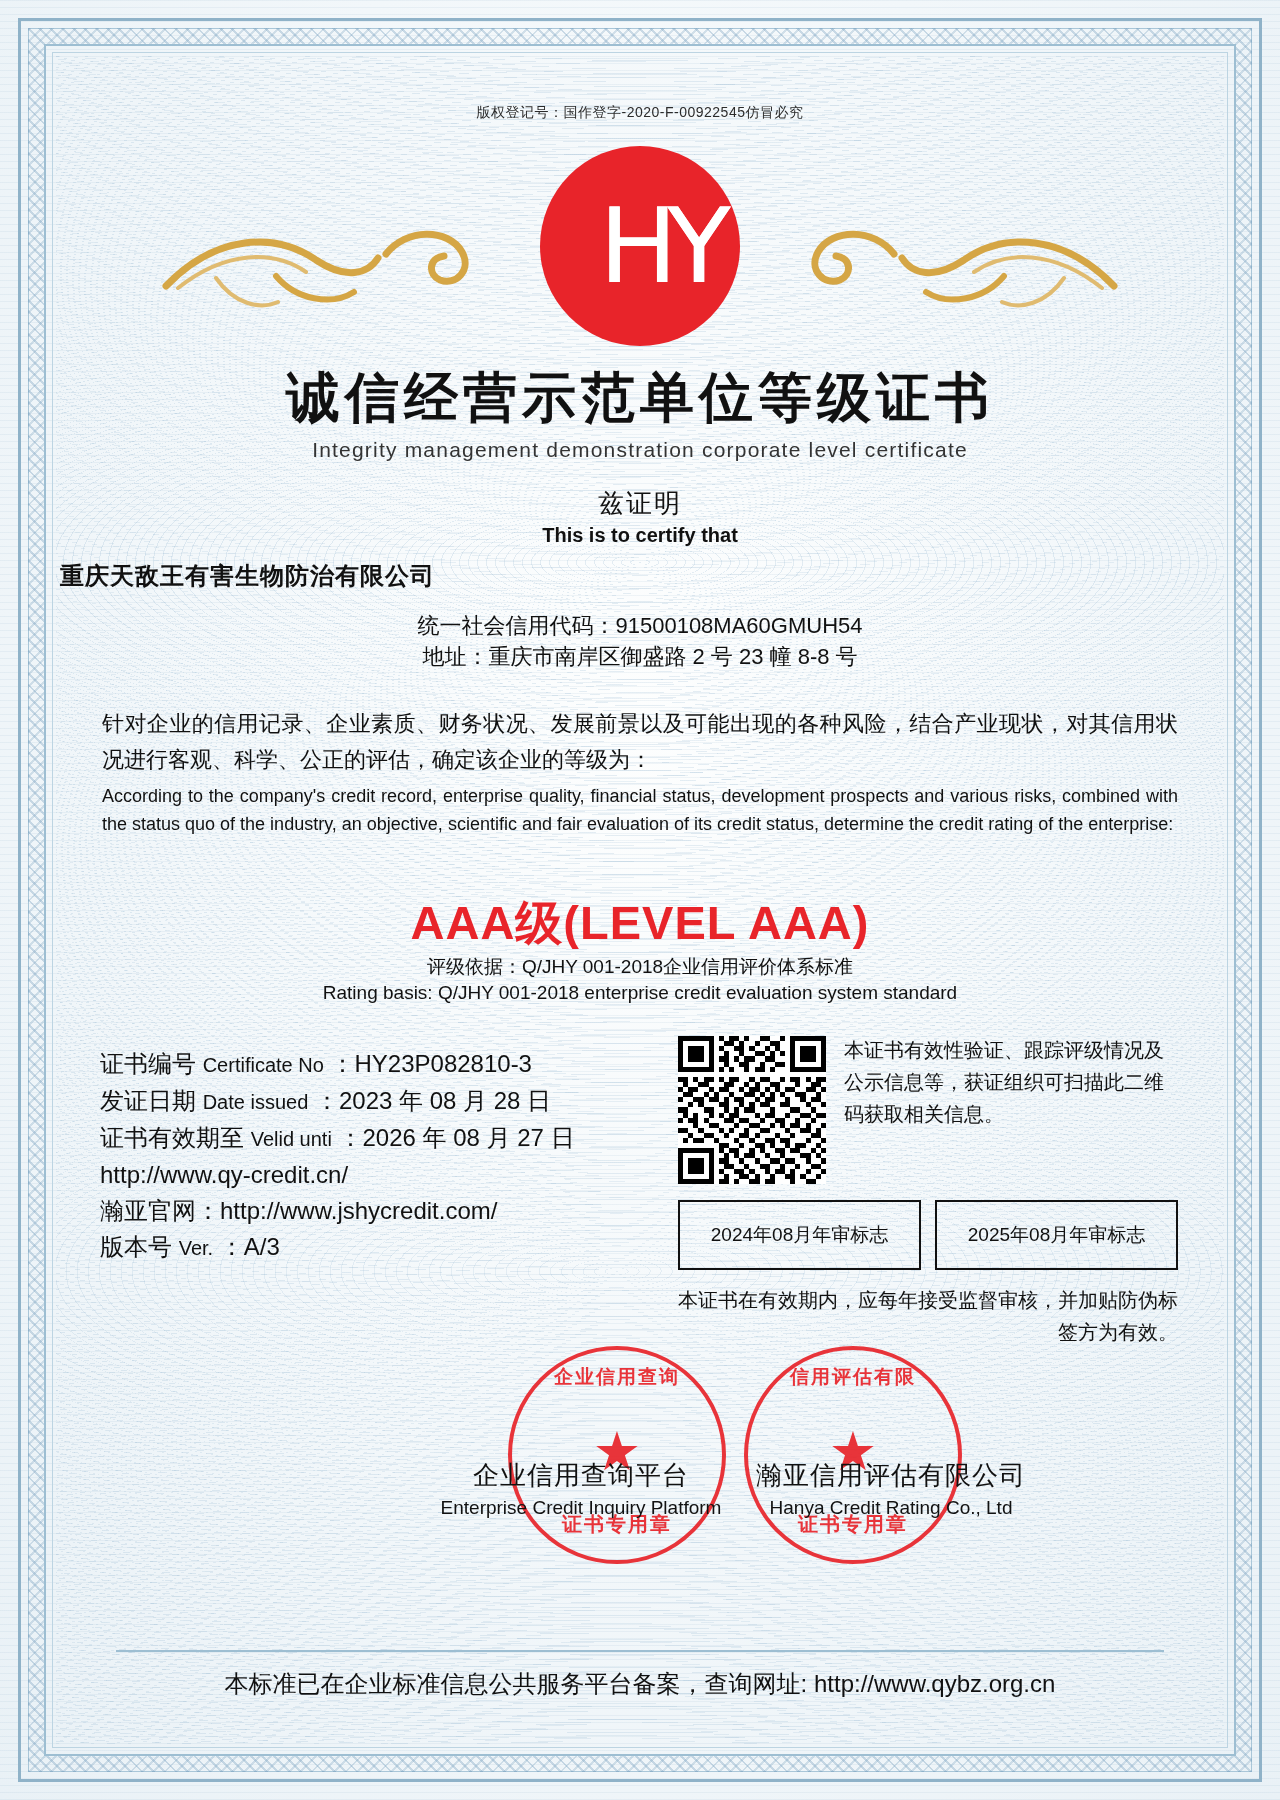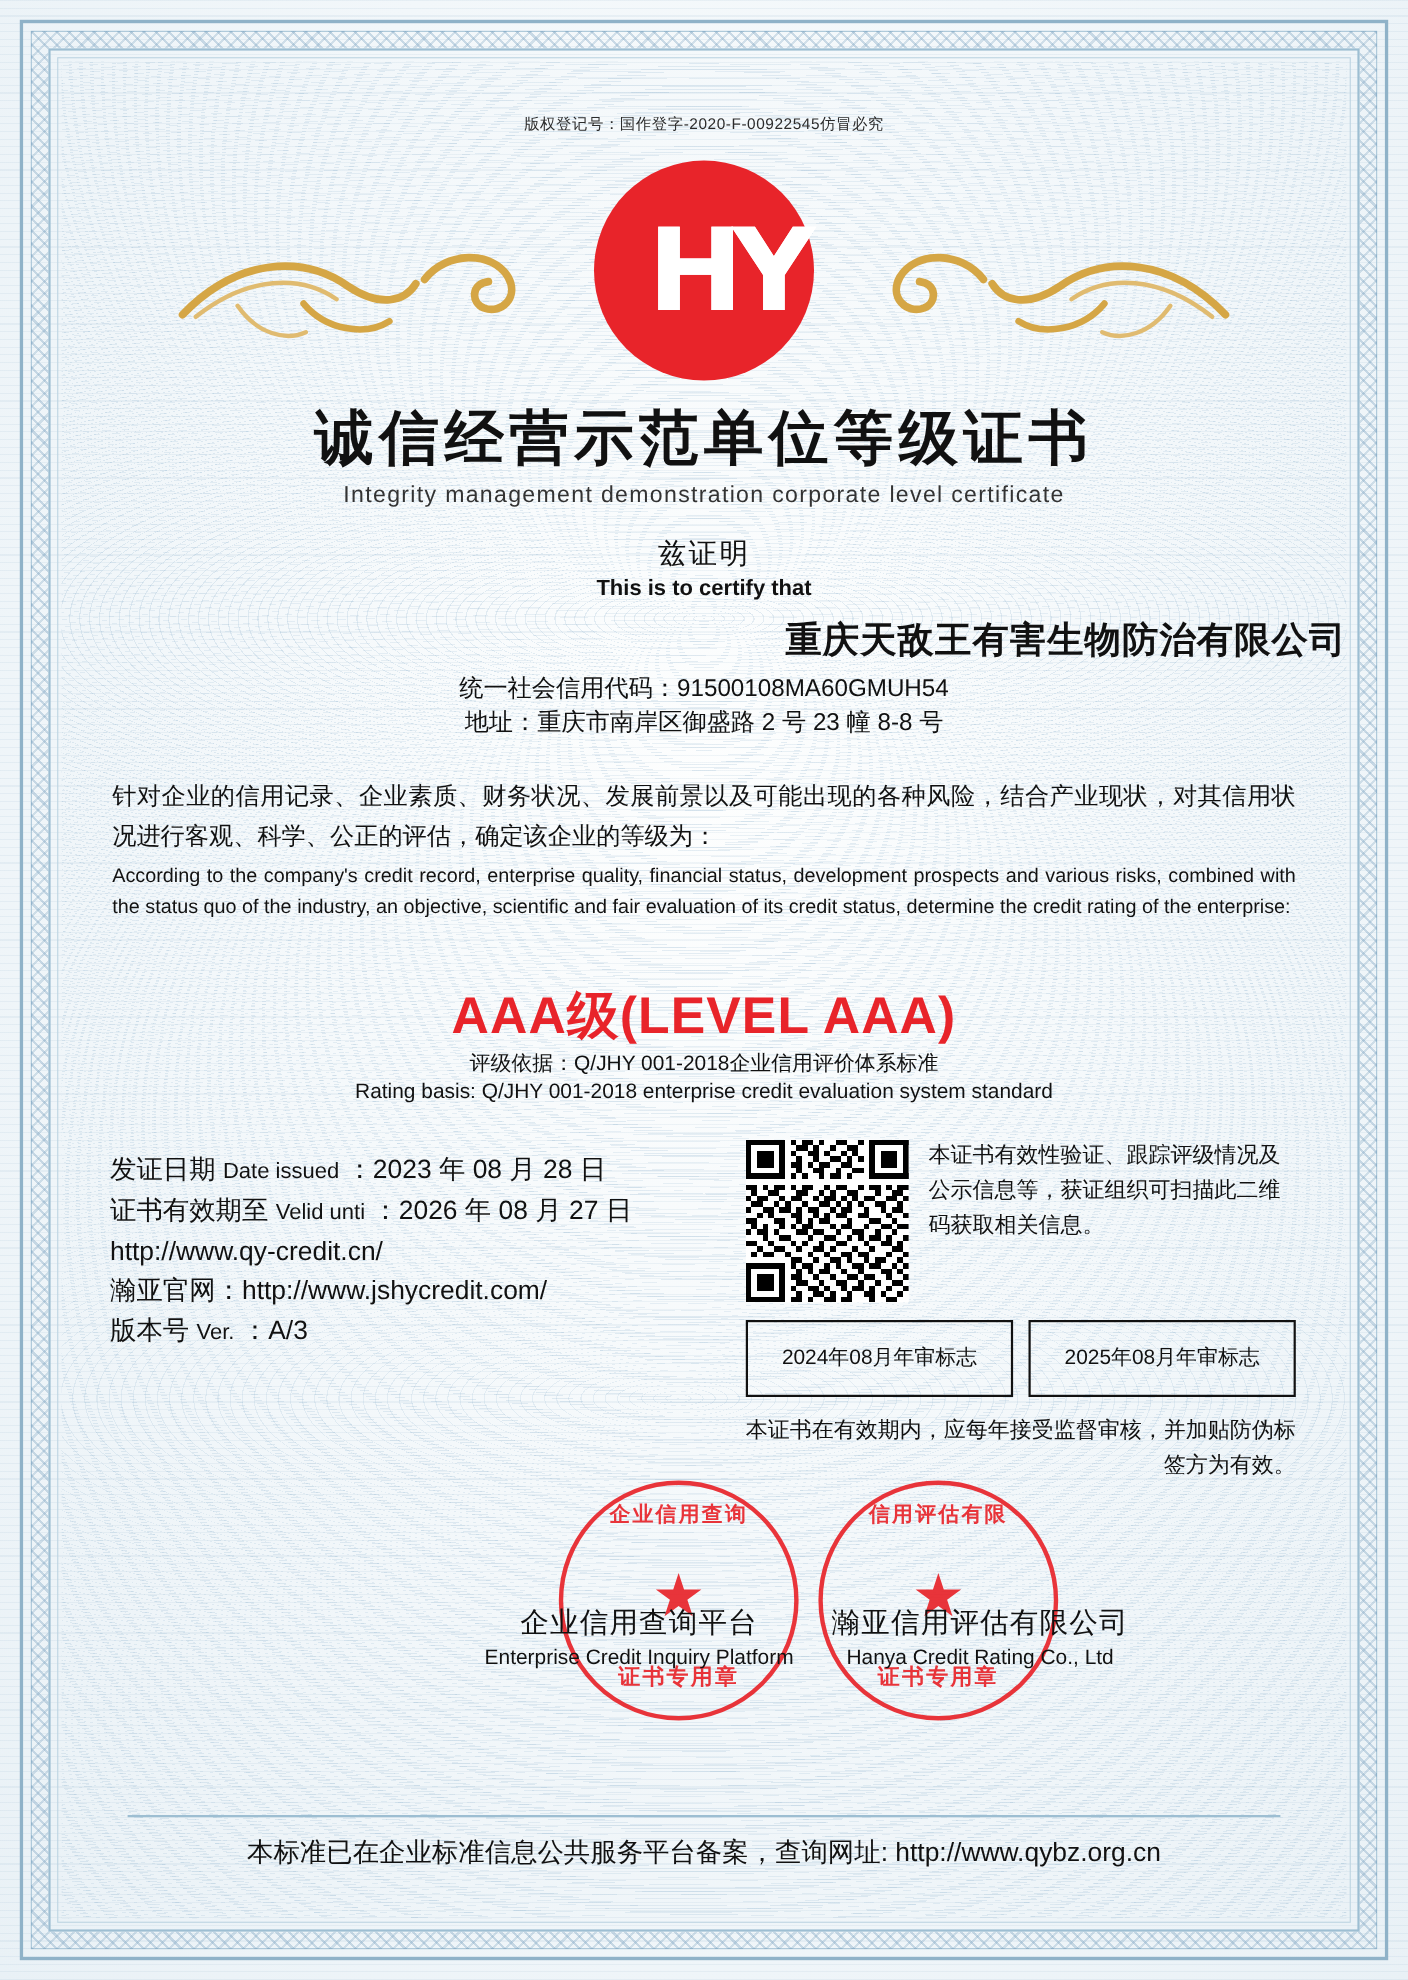--- a/index.html
+++ b/index.html
@@ -55,21 +55,21 @@
   .flourish.left{left:100px;}
   .flourish.right{right:100px;transform:scaleX(-1);}
   .logo{
     position:absolute;left:50%;top:10px;transform:translateX(-50%);
     width:200px;height:200px;border-radius:50%;
     background:#e8242a;
     display:flex;align-items:center;justify-content:center;
   }
   .logo .hy{
     font-family:"DejaVu Sans",sans-serif;
-    font-weight:bold;font-size:104px;color:#fff;letter-spacing:-10px;
+    font-weight:normal;font-size:104px;color:#fff;letter-spacing:-10px;
     line-height:1;
     text-shadow:0 0 0 #fff;
     margin-left:40px;
   }
 
   
   .title-cn{
     position:absolute;top:306px;left:0;right:0;text-align:center;
     font-size:54px;font-weight:bold;color:#111;letter-spacing:5px;
   }
@@ -79,22 +79,22 @@
   }
   .certify-cn{
     position:absolute;top:430px;left:0;right:0;text-align:center;
     font-size:26px;color:#111;letter-spacing:2px;
   }
   .certify-en{
     position:absolute;top:468px;left:0;right:0;text-align:center;
     font-size:20px;color:#111;font-weight:bold;
   }
   .company{
-    position:absolute;top:504px;left:4px;right:0;text-align:right;
-    font-size:33px;font-weight:bold;color:#111;letter-spacing:1px;
+    position:absolute;top:504px;left:4px;right:0;text-align:left;
+    font-size:24px;font-weight:bold;color:#111;letter-spacing:1px;
   }
   .creditcode{
     position:absolute;top:555px;left:0;right:0;text-align:center;
     font-size:22px;color:#111;
   }
   .address{
     position:absolute;top:586px;left:0;right:0;text-align:center;
     font-size:22px;color:#111;
   }
 
@@ -225,20 +225,25 @@
     <div class="para">
       <div class="cn">针对企业的信用记录、企业素质、财务状况、发展前景以及可能出现的各种风险，结合产业现状，对其信用状况进行客观、科学、公正的评估，确定该企业的等级为：</div>
       <div class="en">According to the company's credit record, enterprise quality, financial status, development prospects and various risks, combined with the status quo of the industry, an objective, scientific and fair evaluation of its credit status, determine the credit rating of the enterprise:</div>
     </div>
 
     <div class="level">AAA级(LEVEL AAA)</div>
     <div class="basis-cn">评级依据：Q/JHY 001-2018企业信用评价体系标准</div>
     <div class="basis-en">Rating basis: Q/JHY 001-2018 enterprise credit evaluation system standard</div>
 
     <div class="details">
+      <div class="row">
+        <span>证书编号</span>
+        <span class="lbl-en">Certificate No</span>
+        <span>：HY23P082810-3</span>
+      </div>
       <div class="row">
         <span>发证日期</span>
         <span class="lbl-en">Date issued</span>
         <span>：2023 年 08 月 28 日</span>
       </div>
       <div class="row">
         <span>证书有效期至</span>
         <span class="lbl-en">Velid unti</span>
         <span>：2026 年 08 月 27 日</span>
       </div>

